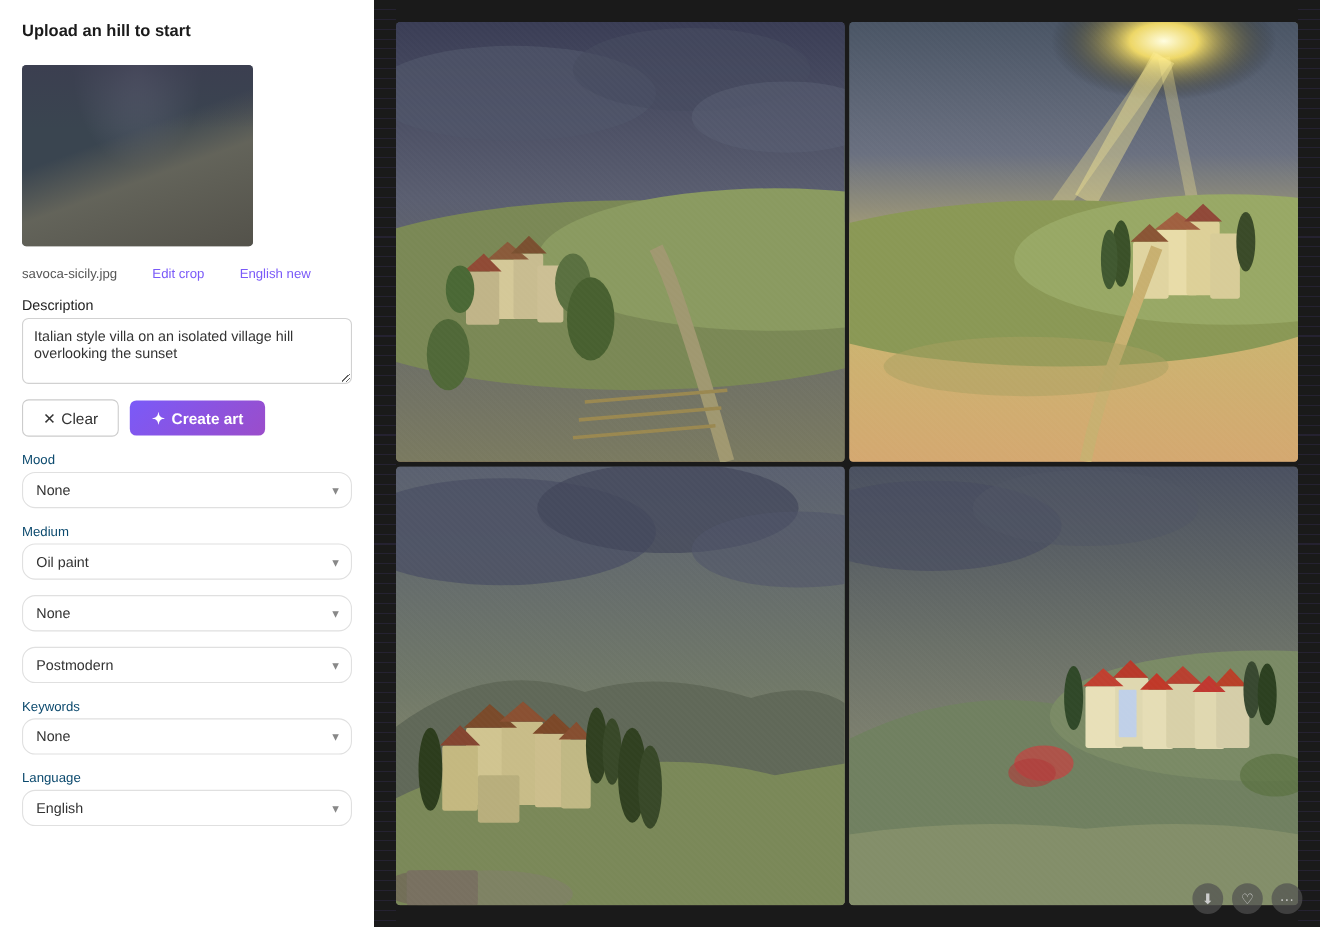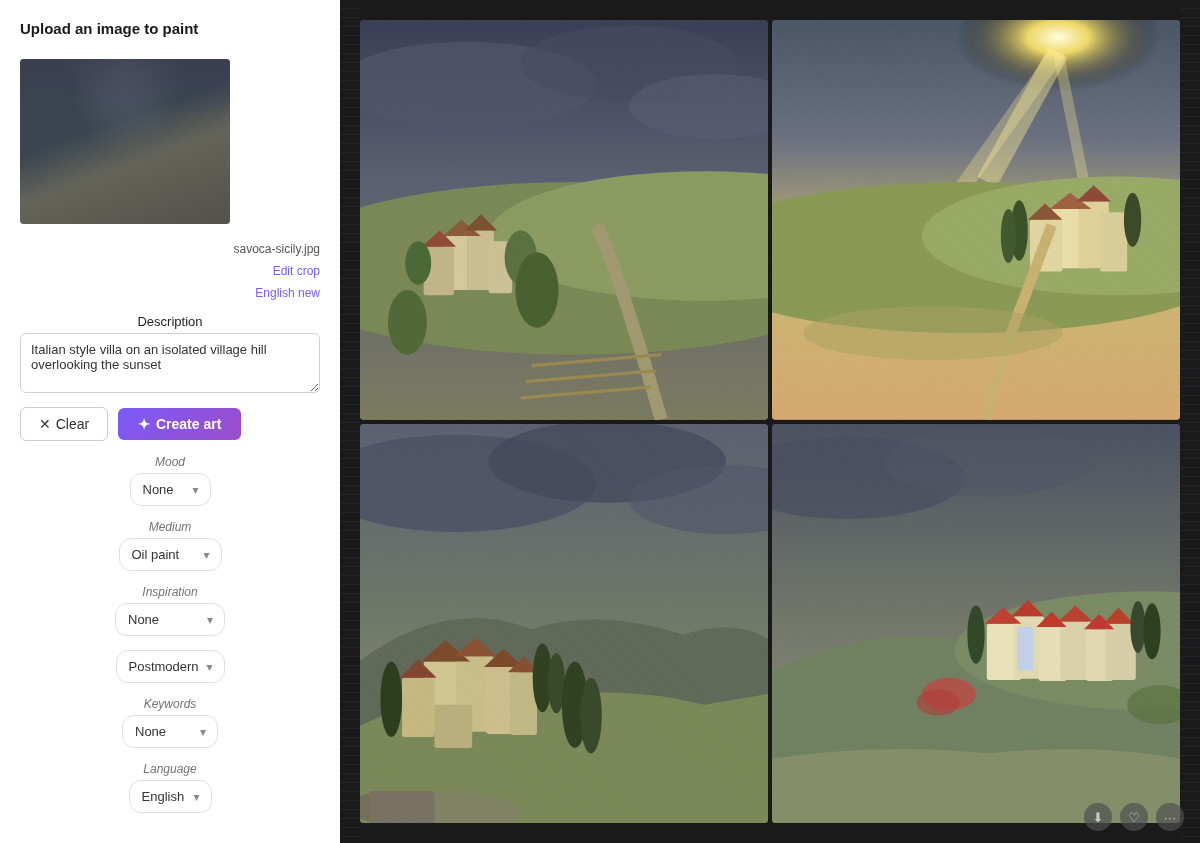--- a/index.html
+++ b/index.html
@@ -27,21 +27,20 @@
       font-weight: 600;
       color: #1a1a1a;
       margin-bottom: 8px;
     }
     .image-meta {
       display: flex;
       align-items: flex-end;
       gap: 8px;
       font-size: 12px;
       margin-top: 4px;
-      flex-direction: column;
     }
     .image-meta .filename {
       color: #555;
     }
     .image-meta a {
       color: #7a5af8;
       text-decoration: none;
       font-size: 12px;
       margin-left: 24px;
     }
@@ -89,26 +88,24 @@
       background: linear-gradient(135deg, #7a5af8 0%, #9b4dca 100%);
       color: #fff;
       font-size: 14px;
       font-weight: 600;
       cursor: pointer;
     }
     .field-group {
       display: flex;
       flex-direction: column;
       gap: 4px;
-      align-items: center;
     }
     .field-label {
       font-size: 12px;
-      color: #737373;
-      font-style: italic;
+      color: #0c4a6e;
     }
     .field-select {
       width: 100%;
       padding: 8px 12px;
       border: 1px solid #e0e0e0;
       border-radius: 12px;
       font-size: 13px;
       color: #333;
       background: #fff;
       appearance: none;
@@ -261,21 +258,21 @@
       inset: 0;
       background:
         linear-gradient(180deg, rgba(60,60,80,0.7) 0%, transparent 35%),
         linear-gradient(160deg, transparent 40%, rgba(140,130,100,0.5) 60%, rgba(100,90,70,0.6) 100%);
     }
   </style>
 </head>
 <body>
 
 <div class="left-panel">
-  <div class="upload-title">Upload an image to paint</div>
+  <div class="upload-title">Upload an hill to start</div>
 
   <div class="thumbnail-canvas"></div>
 
   <div class="image-meta">
     <span class="filename">savoca-sicily.jpg</span>
     <a href="#">Edit crop</a>
     <a href="#">English new</a>
   </div>
 
   <div class="field-group">
@@ -317,21 +314,20 @@
         <option>Watercolor</option>
         <option>Acrylic</option>
         <option>Pencil sketch</option>
         <option>Digital art</option>
         <option>Charcoal</option>
       </select>
     </div>
   </div>
 
   <div class="field-group">
-    <div class="field-label">Inspiration</div>
     <div class="select-wrapper">
       <select class="field-select">
         <option selected="">None</option>
         <option>Impressionism</option>
         <option>Surrealism</option>
         <option>Realism</option>
         <option>Abstract</option>
         <option>Cubism</option>
       </select>
     </div>

